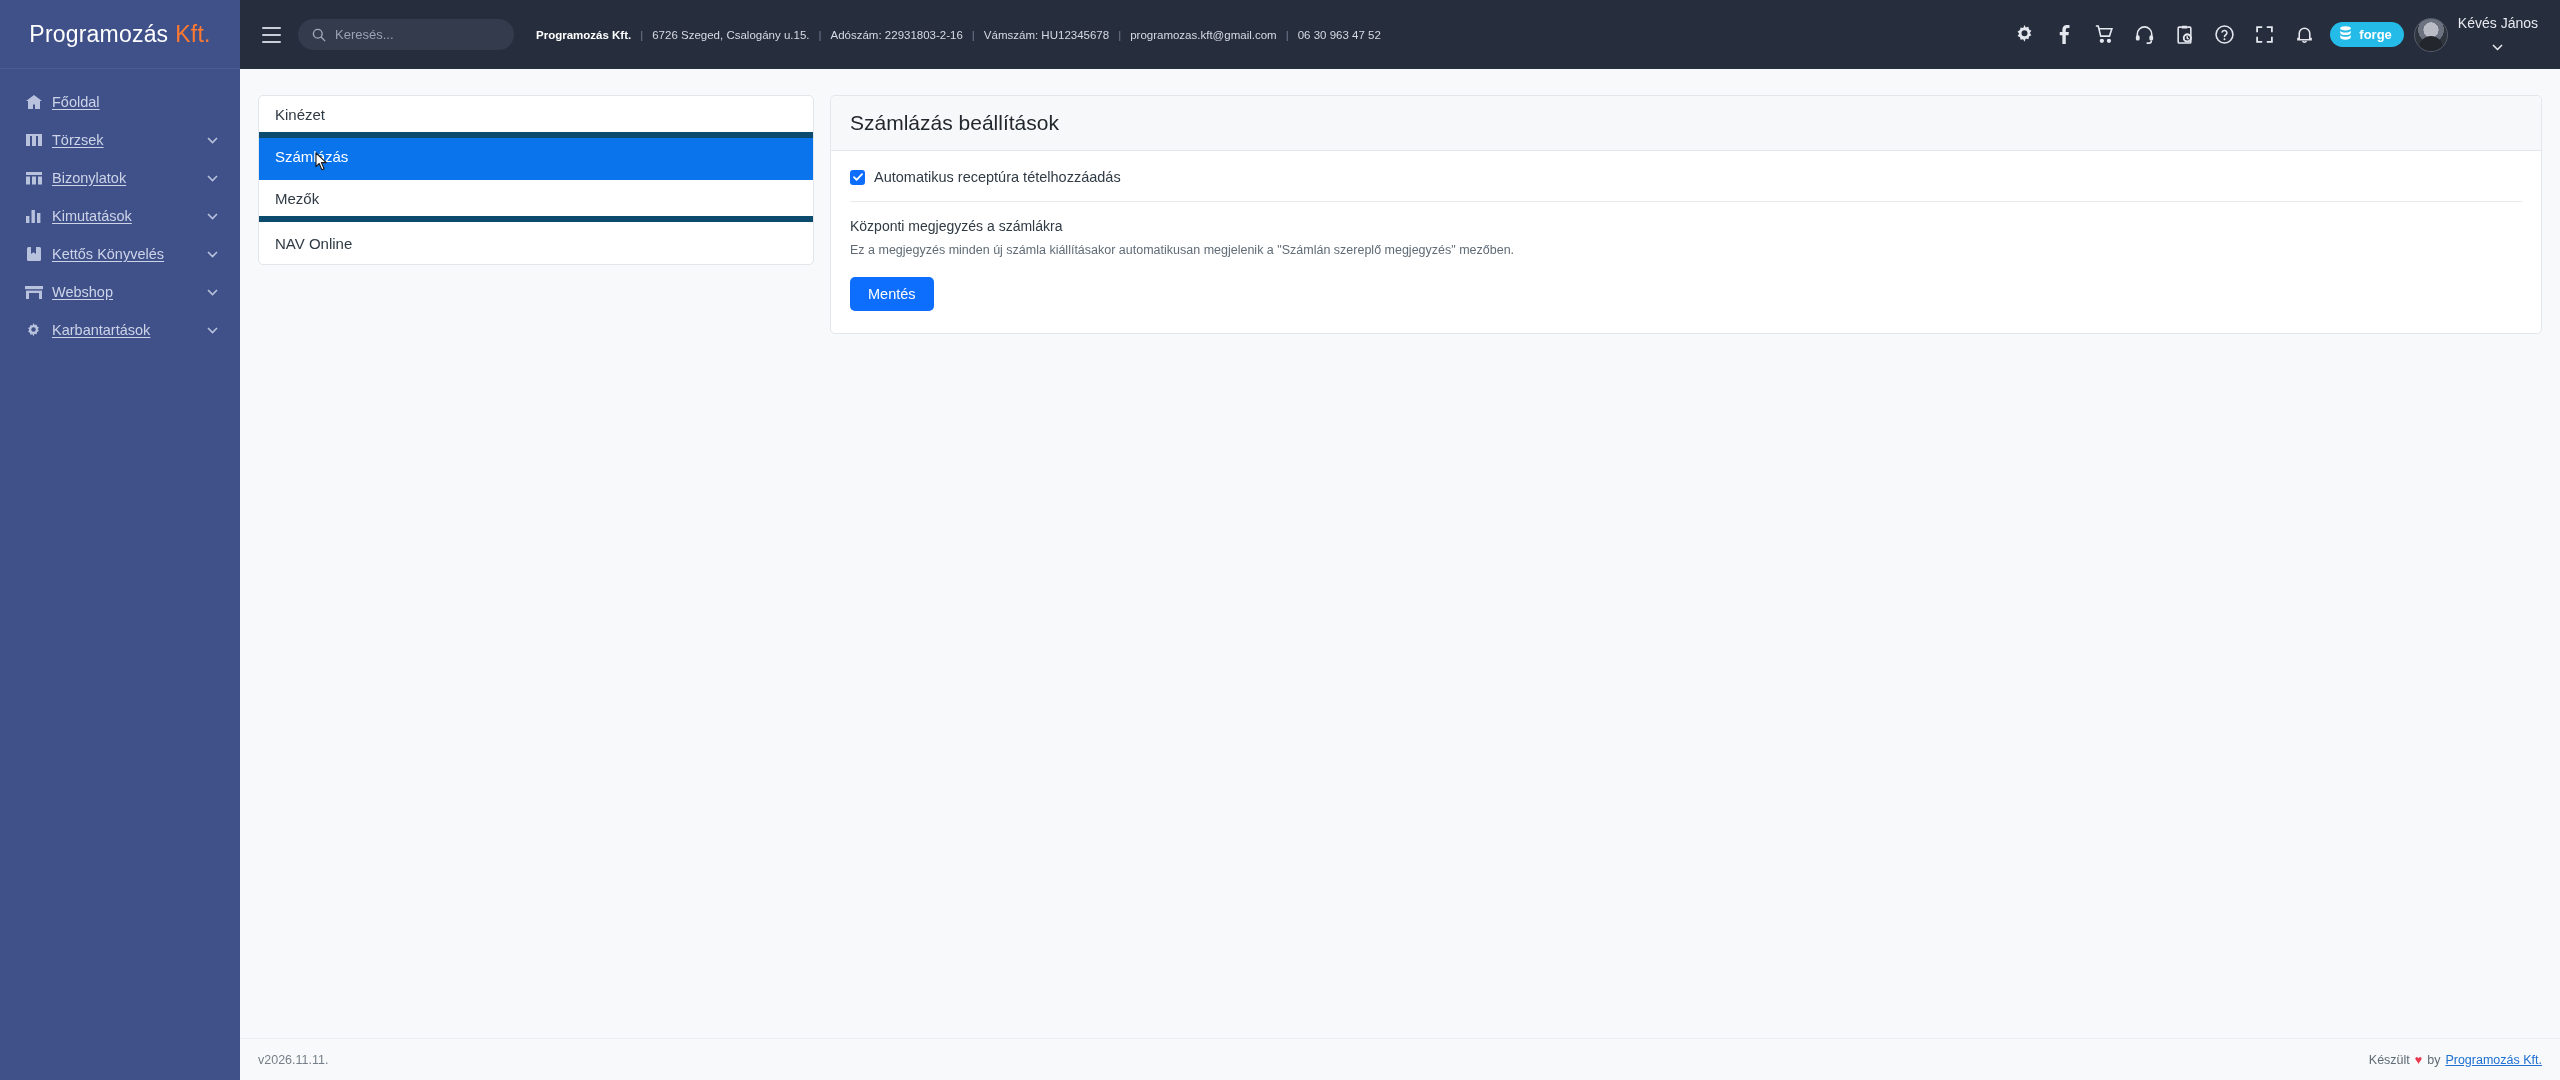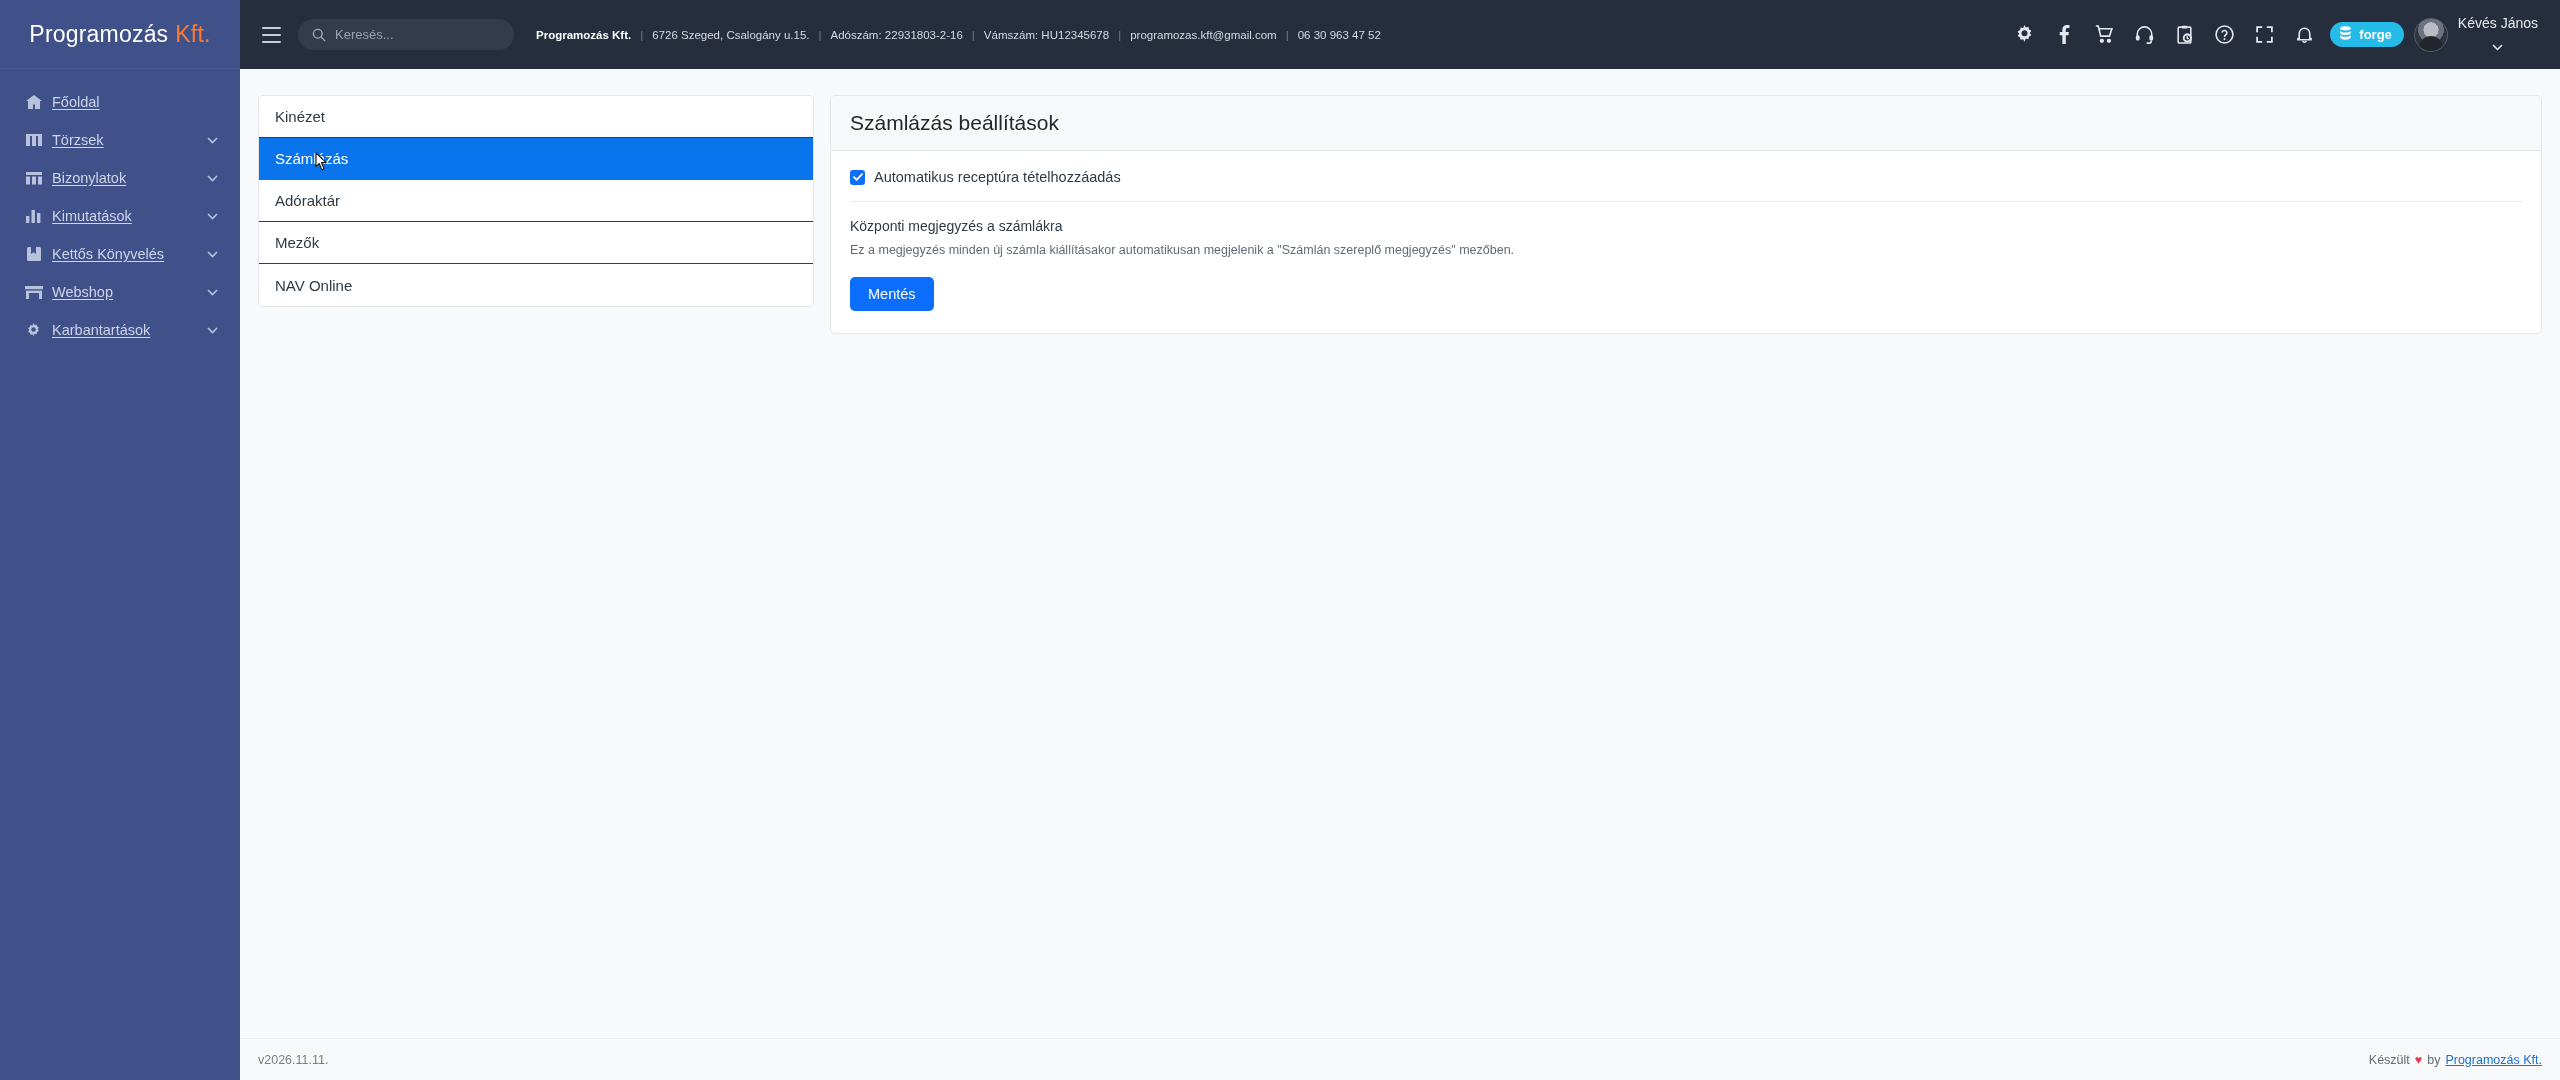--- a/index.html
+++ b/index.html
@@ -107,21 +107,21 @@
     overflow: hidden;
   }
   .panel-left { width: 556px; flex: 0 0 556px; }
   .list-group {
     background: #ffffff; border: 1px solid #e3e6ea; border-radius: 5px;
     overflow: hidden;
   }
   .list-item {
     height: 42px; display: flex; align-items: center;
     padding: 0 16px; font-size: 15px; color: #2f3a44;
-    border-bottom: 1px solid #0c4a6e; cursor: pointer; position: relative;
+    border-bottom: 6px solid #0c4a6e; cursor: pointer; position: relative;
   }
   .list-item:last-child { border-bottom: 0; }
   .list-item.active { background: #0a74ec; color: #ffffff; border-bottom-color: #0a74ec; }
 
   .cursor-arrow { position: absolute; left: 56px; top: 14px; pointer-events: none; }
 
   .panel-right { flex: 1 1 auto; min-width: 0; border-radius: 13px; }
   .card {
     background: #ffffff; border: 1px solid #e3e6ea; border-radius: 5px;
   }
@@ -410,23 +410,20 @@
           </div>
           <div class="list-item active">
             <span>Számlázás</span>
             <span class="cursor-arrow">
               <svg width="13" height="19" viewBox="0 0 13 19">
                   <path d="M1 1l10.2 9.6H6.4l2.7 6.1-2.2 1-2.7-6.2L1 14.6V1z" fill="#ffffff" stroke="#1a1a1a" stroke-width="1.1" stroke-linejoin="round"></path>
                 </svg>
             </span>
           </div>
           <div class="list-item">
-            <span>Adóraktár</span>
-          </div>
-          <div class="list-item">
             <span>Mezők</span>
           </div>
           <div class="list-item">
             <span>NAV Online</span>
           </div>
         </div>
       </div>
 
       <div class="panel-right">
         <section class="card">

